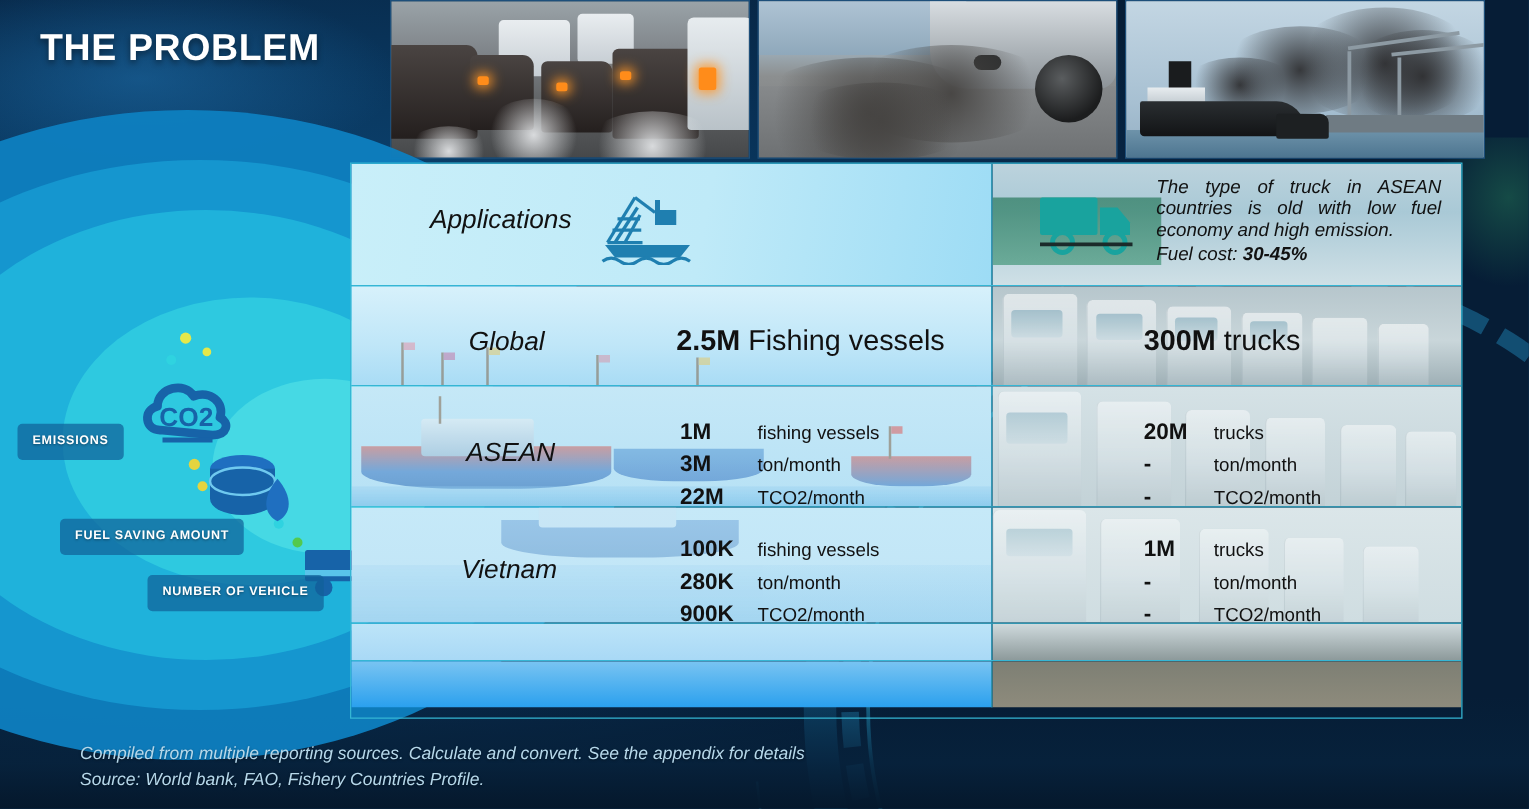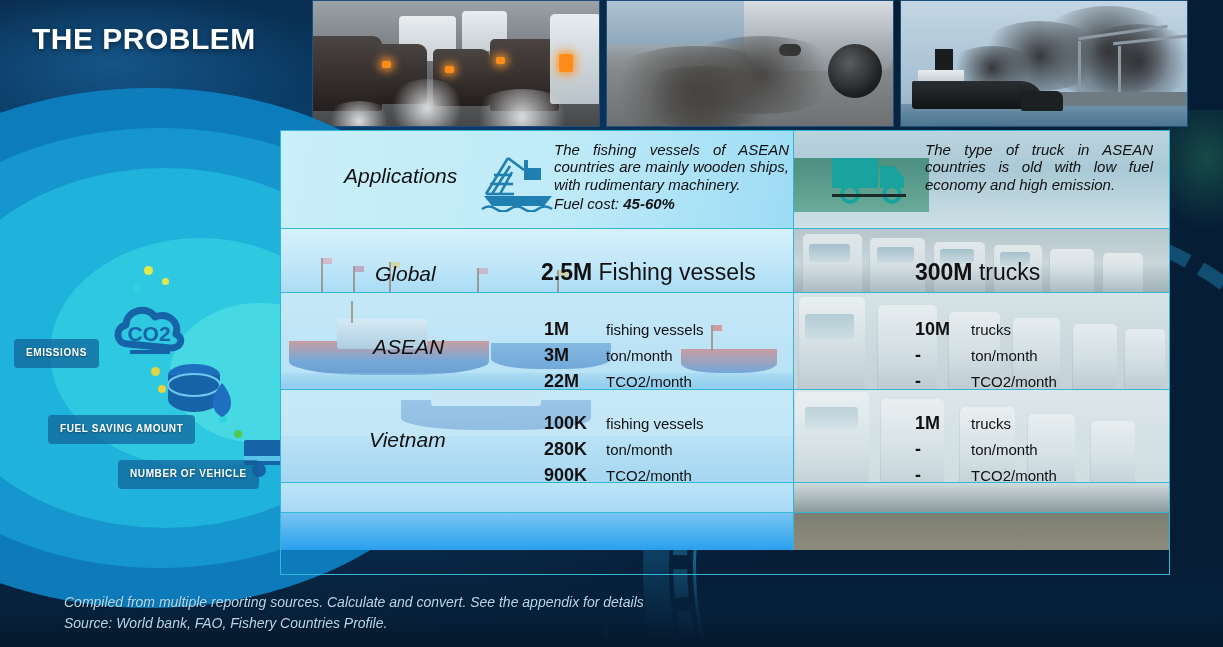--- a/index.html
+++ b/index.html
@@ -195,21 +195,21 @@
     width: 890px; height: 445px;
     border: 1px solid #35b6d4;
     overflow: hidden;
   }
   .row { position: relative; display: flex; width: 100%; border-bottom: 1px solid #35b6d4; }
   .row:last-child { border-bottom: none; }
   .cell-left { position: relative; width: 513px; border-right: 1px solid #35b6d4; overflow: hidden; }
   .cell-right { position: relative; flex: 1; overflow: hidden; }
 
   .r-app { height: 98px; }
-  .r-global { height: 64px; }
+  .r-global { height: 80px; }
   .r-asean { height: 97px; }
   .r-vietnam { height: 93px; }
   .r-blank1 { height: 30px; }
   .r-blank2 { height: 37px; }
 
   
   .bgL-app { position: absolute; inset: 0; background: linear-gradient(100deg, #c9eff9 0%, #bfeaf8 55%, #9ddcf5 100%); }
   .bgL-global { position: absolute; inset: 0; background: linear-gradient(180deg, #d7f1fb 0%, #bfe6f8 60%, #a9dcf5 100%); }
   .bgL-asean { position: absolute; inset: 0; background: linear-gradient(180deg, #c5e8f7 0%, #b6e1f5 100%); }
   .bgL-vn { position: absolute; inset: 0; background: linear-gradient(180deg, #c6e9f8 0%, #bfe4f6 100%); }
@@ -405,42 +405,39 @@
             <path d="M10 34 L33 34"></path>
             <path d="M14 25 L32 25"></path>
             <path d="M28 8 L44 20"></path>
           </g>
           <rect x="44" y="10" width="4" height="20" fill="#1f7fb0"></rect>
           <rect x="48" y="18" width="13" height="12" fill="#1f7fb0"></rect>
           <path d="M4 46 L72 46 L64 56 L12 56 Z" fill="#1f7fb0"></path>
           <path d="M2 59 q7 -5 14 0 q7 5 14 0 q7 -5 14 0 q7 5 14 0 q7 -5 14 0" stroke="#1f7fb0" stroke-width="2.6" fill="none"></path>
         </svg>
       </div>
-      <div class="note" style="left:273px;top:10px;width:235px;">
-        <span>The fishing vessels of ASEAN countries are mainly wooden ships, with rudimentary machinery.</span>
-        <div style="text-align:left;margin-top:2px;">
-          <span>Fuel cost:</span>
-          <b>45-60%</b>
-        </div>
-      </div>
     </div>
     <div class="cell-right">
       <div class="bgR-app"></div>
       <div class="truckphoto-green" style="position:absolute;left:0;top:28%;width:36%;height:56%;background:linear-gradient(180deg,#2f7d63,#4d9b80);opacity:.75;"></div>
       <div style="position:absolute;left:36px;top:19px;">
         <svg width="84" height="58" viewBox="0 0 84 58">
           <rect x="2" y="8" width="46" height="30" rx="2" fill="#19a39e"></rect>
           <path d="M50 16 L64 16 L74 28 L74 38 L50 38 Z" fill="#19a39e"></path>
           <circle cx="20" cy="44" r="8" fill="none" stroke="#19a39e" stroke-width="4"></circle>
           <circle cx="62" cy="44" r="8" fill="none" stroke="#19a39e" stroke-width="4"></circle>
           <rect x="2" y="44" width="74" height="3" fill="#1b2b2b"></rect>
         </svg>
       </div>
       <div class="note" style="left:131px;top:10px;width:228px;">
         <span>The type of truck in ASEAN countries is old with low fuel economy and high emission.</span>
+        <div style="text-align:left;margin-top:2px;">
+          <span>Fuel cost:</span>
+          <b>30-45%</b>
+        </div>
       </div>
     </div>
   </div>
 
   <div class="row r-global">
     <div class="cell-left">
       <div class="bgL-global"></div>
       <div class="boats">
         <div class="mast" style="left:40px;bottom:0;height:34px;"></div>
         <div class="flag" style="left:42px;bottom:28px;background:#e78ba0;"></div>
@@ -515,21 +512,21 @@
         <div class="cab" style="left:1%;width:18%;height:96%;"></div>
         <div class="glass" style="left:3%;bottom:52%;width:13%;height:26%;"></div>
         <div class="cab" style="left:22%;width:16%;height:88%;"></div>
         <div class="cab" style="left:41%;width:14%;height:80%;"></div>
         <div class="cab" style="left:58%;width:13%;height:74%;"></div>
         <div class="cab" style="left:74%;width:12%;height:68%;"></div>
         <div class="cab" style="left:88%;width:11%;height:62%;"></div>
       </div>
       <div class="statlist right" style="left:121px;top:26px;">
         <div class="statline">
-          <span class="num">10M</span>
+          <span class="num">20M</span>
           <span class="unit">trucks</span>
         </div>
         <div class="statline">
           <span class="num">-</span>
           <span class="unit">ton/month</span>
         </div>
         <div class="statline">
           <span class="num">-</span>
           <span class="unit">TCO2/month</span>
         </div>

